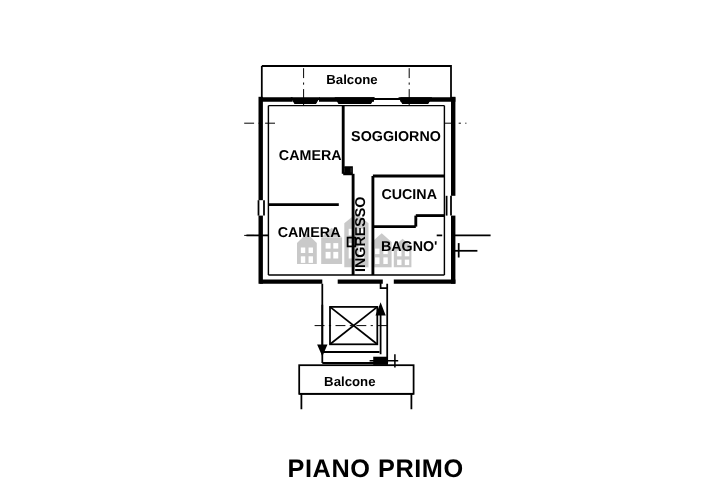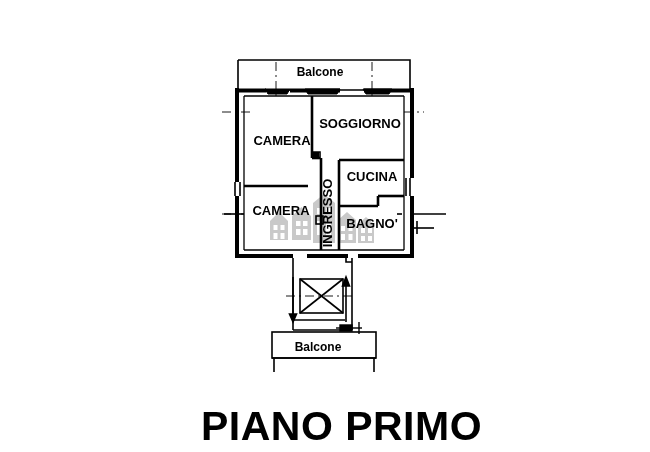--- a/index.html
+++ b/index.html
@@ -38,21 +38,21 @@
     fill: #000000;
   }
   #plan-title {
     position: absolute;
     left: 0;
     right: 0;
     top: 408px;
     text-align: center;
     font-family: "Liberation Sans", sans-serif;
     font-weight: bold;
-    font-size: 41px;
+    font-size: 23px;
     letter-spacing: 0.5px;
     color: #000000;
     line-height: 36px;
     margin-left: 33px;
   }
 </style>
 </head>
 <body>
 
 <div id="plan-root">

